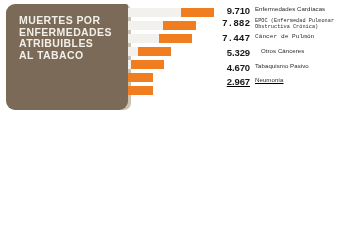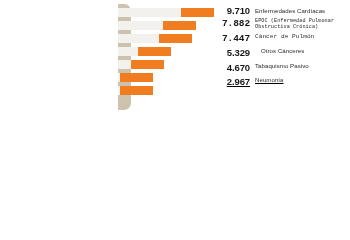--- a/index.html
+++ b/index.html
@@ -110,20 +110,26 @@
   .label.small{
     font-size:5.2px;
     line-height:5.7px;
   }
 </style>
 </head>
 <body>
 
 <div id="infographic">
 
+  <div class="title-panel">
+    <p class="title-text">MUERTES POR
+ENFERMEDADES
+ATRIBUIBLES
+AL TABACO</p>
+  </div>
 
   <div class="spine"></div>
 
   <div class="rows">
       <div class="row" style="top: 8px; width: 96px;">
         <div class="track" style="width: 96px;"></div>
         <div class="cap" style="left: 63px;"></div>
       </div>
       <div class="row" style="top: 21px; width: 77.9271px;">
         <div class="track" style="width: 77.9271px;"></div>
@@ -145,21 +151,21 @@
         <div class="track" style="width: 35px;"></div>
         <div class="cap" style="left: 2px;"></div>
       </div>
       <div class="row" style="top: 86px; width: 35px;">
         <div class="track" style="width: 35px;"></div>
         <div class="cap" style="left: 2px;"></div>
       </div>
     </div>
 
   <div class="legend">
-      <div class="legend-row" style="top: 6px; align-items: center;">
+      <div class="legend-row" style="top: 6px;">
         <div class="value">9.710</div>
         <div class="label" style="white-space: pre-line;">Enfermedades Cardíacas</div>
       </div>
       <div class="legend-row" style="top: 19px; font-family: Liberation Mono, monospace;">
         <div class="value">7.882</div>
         <div class="label small" style="white-space: pre-line;">EPOC (Enfermedad Pulmonar
 Obstructiva Crónica)</div>
       </div>
       <div class="legend-row" style="top: 34px; font-family: Liberation Mono, monospace;">
         <div class="value">7.447</div>

